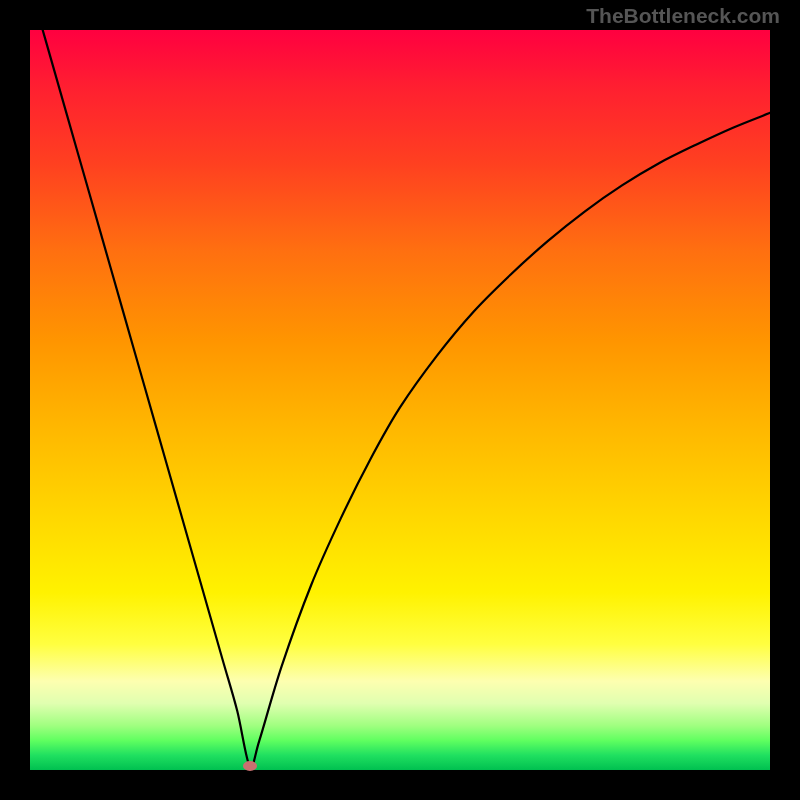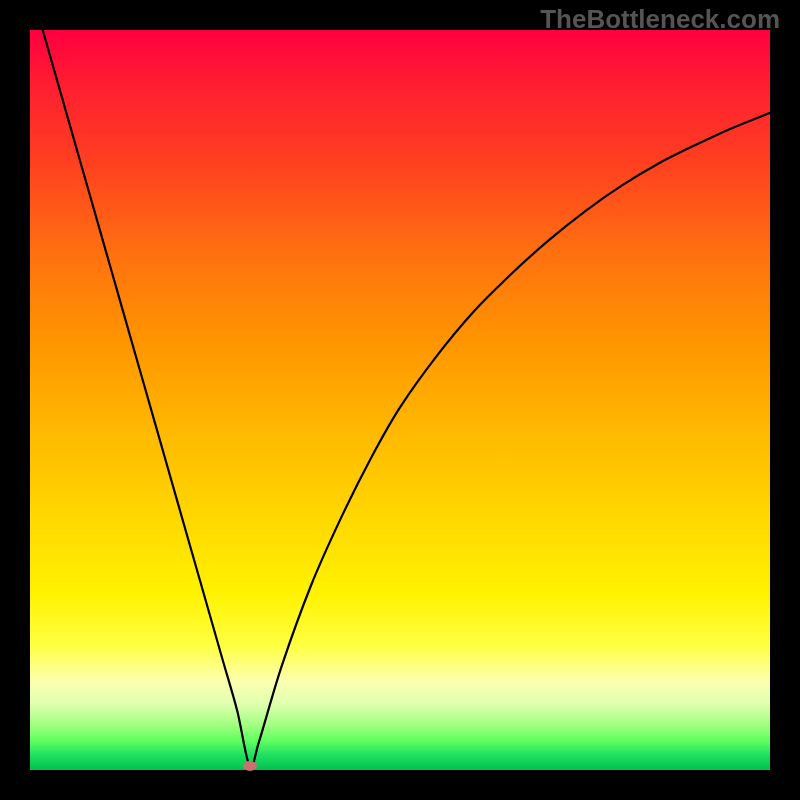--- a/index.html
+++ b/index.html
@@ -9,21 +9,21 @@
     background: #000;
     position: relative;
     font-family: Arial, sans-serif;
     overflow: hidden;
   }
   .watermark {
     position: absolute;
     top: 4px;
     right: 20px;
     color: #555;
-    font-size: 26px;
+    font-size: 21px;
     font-weight: bold;
     z-index: 10;
   }
   .plot-area {
     position: absolute;
     left: 30px;
     top: 30px;
     width: 740px;
     height: 740px;
     background: linear-gradient(to bottom,

